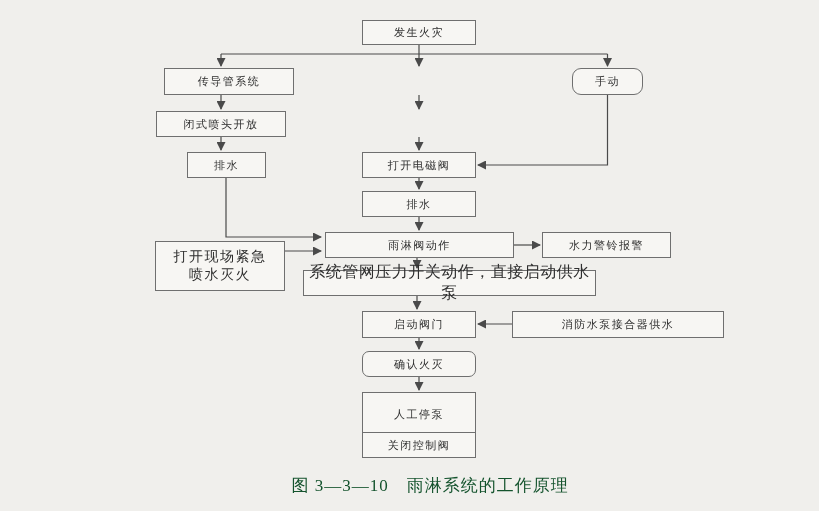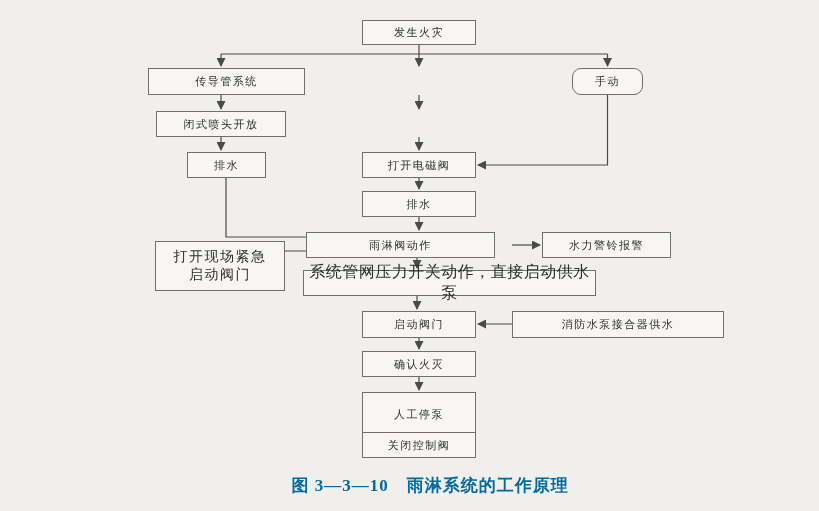--- a/index.html
+++ b/index.html
@@ -9,40 +9,40 @@
   }
   svg.wires{position:absolute;left:0;top:0;width:819px;height:511px;}
   .node{
     position:absolute;box-sizing:border-box;
     display:flex;align-items:center;justify-content:center;text-align:center;
     background:#f7f6f3;border:1px solid #6f6f6f;
     font-size:11px;letter-spacing:1.5px;line-height:1.3;white-space:pre-line;
   }
   
   #n-fire-occurs       {left:362px;top:20px;width:114px;height:25px;}
-  #n-conduction-pipe   {left:148px;top:68px;width:157px;height:27px;}
+  #n-conduction-pipe   {left:164px;top:68px;width:130px;height:27px;}
   #n-fire-alarm        {left:362px;top:68px;width:114px;height:27px;}
   #n-manual            {left:572px;top:68px;width:71px; height:27px;border-radius:9px;}
   #n-closed-sprinkler  {left:156px;top:111px;width:130px;height:26px;}
   #n-detector          {left:362px;top:111px;width:114px;height:26px;}
   #n-drain-left        {left:187px;top:152px;width:79px; height:26px;}
   #n-open-solenoid     {left:362px;top:152px;width:114px;height:26px;}
   #n-drain-mid         {left:362px;top:191px;width:114px;height:26px;}
-  #n-deluge-valve      {left:306px;top:232px;width:189px;height:26px;}
+  #n-deluge-valve      {left:325px;top:232px;width:189px;height:26px;}
   #n-hydraulic-bell    {left:542px;top:232px;width:129px;height:26px;}
   #n-emergency-valve   {left:155px;top:241px;width:130px;height:50px;font-size:14px;}
   #n-pressure-switch   {left:303px;top:270px;width:293px;height:26px;font-size:16px;letter-spacing:0.5px;}
   #n-spray             {left:362px;top:311px;width:114px;height:27px;}
   #n-pump-coupler      {left:512px;top:311px;width:212px;height:27px;}
-  #n-confirm-fire-out  {left:362px;top:351px;width:114px;height:26px;}
+  #n-confirm-fire-out  {left:362px;top:351px;width:114px;height:26px;border-radius:7px;}
   #n-manual-stop-pump  {left:362px;top:392px;width:114px;height:44px;}
   #n-close-control     {left:362px;top:432px;width:114px;height:26px;}
   .caption{
     position:absolute;left:230px;top:474px;width:400px;text-align:center;
-    font-size:17px;letter-spacing:1px;color:#0369a1;font-weight:bold;
+    font-size:17px;letter-spacing:1px;color:#14532d;
   }
 </style>
 </head>
 <body>
 
 <div class="stage">
 
   <svg class="wires" viewBox="0 0 819 511" xmlns="http://www.w3.org/2000/svg">
     <defs>
       <marker id="arr" markerUnits="userSpaceOnUse" markerWidth="9" markerHeight="9" refX="8" refY="4.5" orient="auto">
@@ -84,21 +84,21 @@
   <div class="node" id="n-fire-occurs">发生火灾</div>
   <div class="node" id="n-conduction-pipe">传导管系统</div>
   <div class="node" id="n-manual">手动</div>
   <div class="node" id="n-closed-sprinkler">闭式喷头开放</div>
   <div class="node" id="n-drain-left">排水</div>
   <div class="node" id="n-open-solenoid">打开电磁阀</div>
   <div class="node" id="n-drain-mid">排水</div>
   <div class="node" id="n-deluge-valve">雨淋阀动作</div>
   <div class="node" id="n-hydraulic-bell">水力警铃报警</div>
   <div class="node" id="n-emergency-valve">打开现场紧急
-启动阀门</div>
+喷水灭火</div>
   <div class="node" id="n-pressure-switch">系统管网压力开关动作，直接启动供水泵</div>
   <div class="node" id="n-spray">启动阀门</div>
   <div class="node" id="n-pump-coupler">消防水泵接合器供水</div>
   <div class="node" id="n-confirm-fire-out">确认火灭</div>
   <div class="node" id="n-manual-stop-pump">人工停泵</div>
   <div class="node" id="n-close-control">关闭控制阀</div>
 
   <div class="caption">图 3—3—10　雨淋系统的工作原理</div>
 </div>
 

